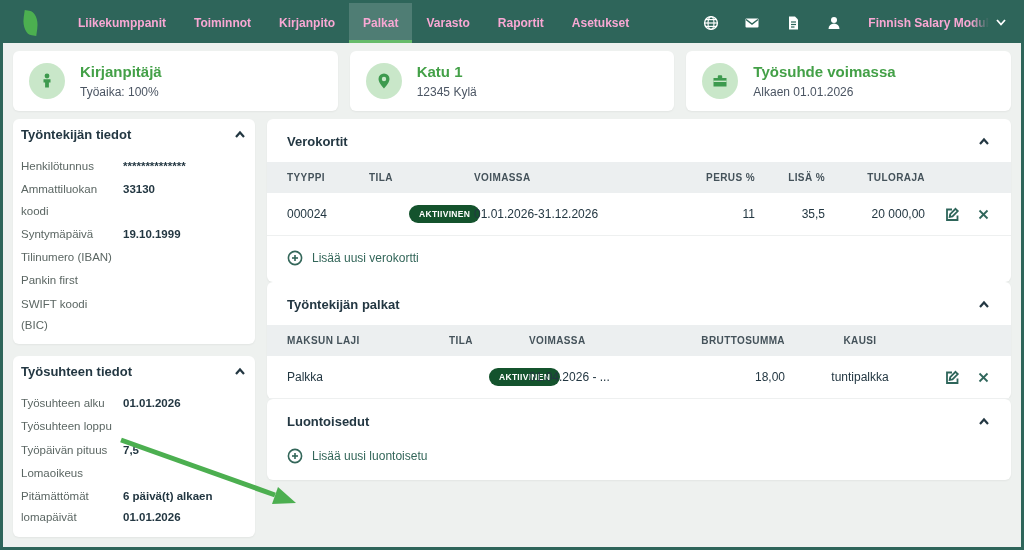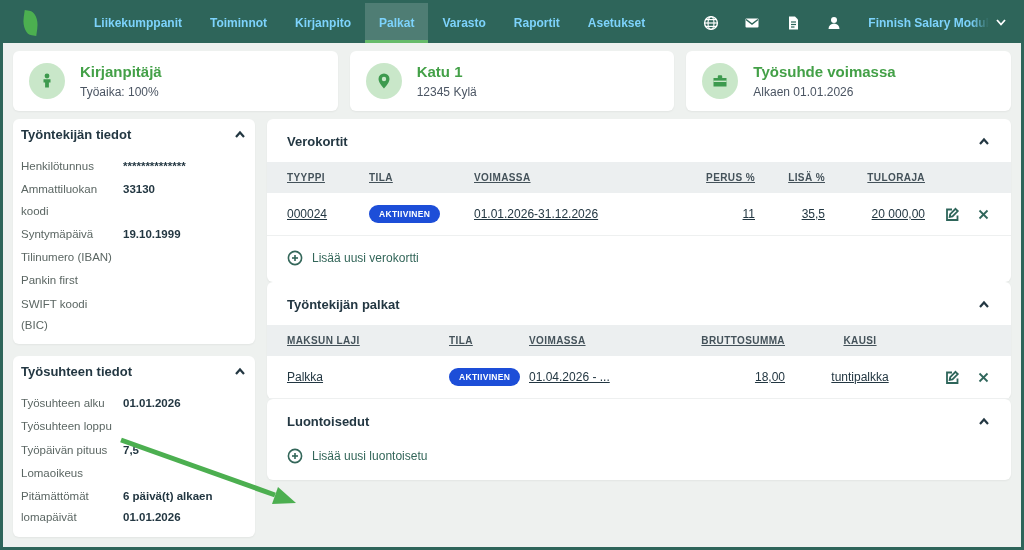--- a/index.html
+++ b/index.html
@@ -7,21 +7,21 @@
   body {
     font-family: "Liberation Sans", sans-serif;
     background: #eef1ef;
     border: 3px solid #2e655a;
     position: relative;
     overflow: hidden;
   }
   
   .navbar {
     height: 40px; background: #2e655a; display: flex; align-items: stretch;
-    color: #7dd3fc; padding: 0 14px 0 20px; gap: 16px;
+    color: #f9a8d4; padding: 0 14px 0 20px;
   }
   .logo-wrap { display: flex; align-items: center; margin-right: 26px; }
   .leaf {
     width: 15px; height: 24px; background: #4caf50;
     border-radius: 0 70% 0 70%; transform: rotate(8deg);
   }
   .nav-items { display: flex; align-items: stretch; }
   .nav-item {
     display: flex; align-items: center; padding: 0 14px;
     font-size: 12px; font-weight: bold; cursor: pointer; white-space: nowrap;
@@ -68,33 +68,33 @@
   .panel-title { font-size: 13px; font-weight: bold; color: #233742; }
   .chev { width: 14px; height: 14px; cursor: pointer; }
   .chev svg { width: 14px; height: 14px; stroke: #233742; fill: none; stroke-width: 2.2; }
   
   .side-panel { padding: 8px; }
   .side-panel .panel-head { padding: 0 0 12px 0; }
   .field-row { display: flex; font-size: 11.5px; line-height: 1.85; margin-top: 2px; }
   .field-label { width: 102px; flex-shrink: 0; color: #5b6663; padding-right: 6px; }
   .field-value { width: 114px; font-weight: bold; color: #233742; }
   
-  .thead, .trow { display: grid; align-items: center; padding: 1px 20px; text-decoration: underline; }
+  .thead, .trow { display: grid; align-items: center; padding: 1px 20px; }
   .thead {
     background: #eceff0; font-size: 10px; font-weight: bold; color: #44525a;
     letter-spacing: .4px; height: 31px;
   }
   .trow { height: 43px; font-size: 12px; color: #233742; border-bottom: 1px solid #eef0f0; }
   .grid-tax  { grid-template-columns: 82px 105px 1fr 80px 70px 100px 66px; }
   .grid-sal  { grid-template-columns: 162px 80px 1fr 150px 150px 56px; }
   .cell-r { text-align: right; }
   .cell-c { text-align: center; }
   .badge {
-    display: inline-block; background: #1d4ed8; color: #fff; font-size: 8.5px;
-    font-weight: bold; letter-spacing: .3px; padding: 4px 10px; border-radius: 10px;
+    display: inline-block; background: #14532d; color: #fff; font-size: 8.5px;
+    font-weight: bold; letter-spacing: .3px; padding: 4px 10px; border-radius: 10px; margin-left: 40px;
   }
   .row-actions { display: flex; justify-content: flex-end; gap: 16px; align-items: center; }
   .act-icon { width: 15px; height: 15px; cursor: pointer; }
   .act-icon svg { width: 15px; height: 15px; stroke: #2e655a; fill: none; stroke-width: 1.8; }
   .add-row { display: flex; align-items: center; gap: 9px; padding: 14px 20px 16px 20px; cursor: pointer; }
   .add-row svg { width: 16px; height: 16px; stroke: #336659; fill: none; stroke-width: 1.6; }
   .add-label { font-size: 12px; color: #336659; }
   
   .arrow-overlay { position: absolute; left: 0; top: 0; width: 1024px; height: 550px; pointer-events: none; z-index: 40; }
 </style>

